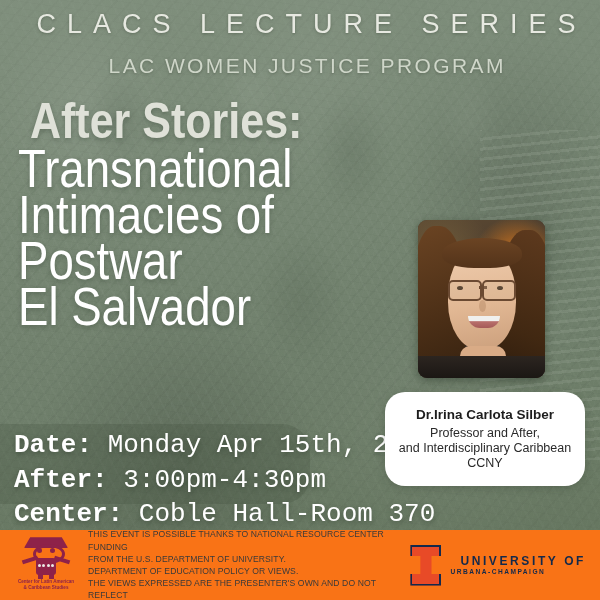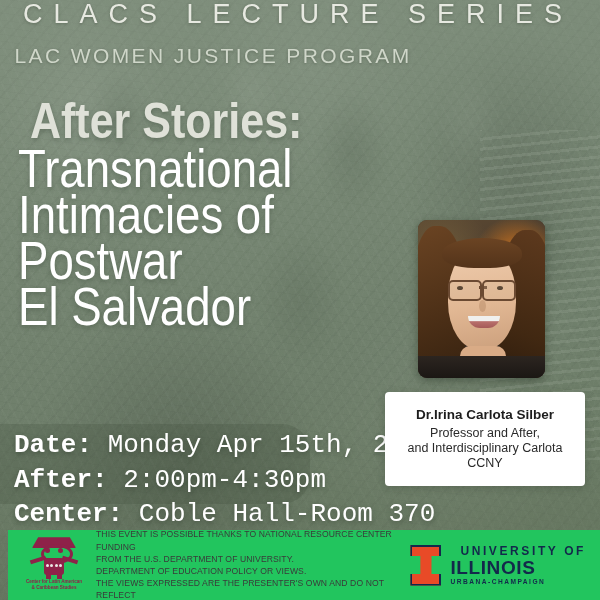--- a/index.html
+++ b/index.html
@@ -48,21 +48,21 @@
     position:absolute;right:0;top:130px;width:120px;height:330px;opacity:.30;
     background:repeating-linear-gradient(-6deg, rgba(235,240,230,.45) 0 3px, rgba(0,0,0,0) 3px 10px);
     filter:blur(.6px);
   }
   .bg-wash{
     position:absolute;inset:0;
     background:linear-gradient(180deg, rgba(118,134,115,.55) 0%, rgba(110,126,106,.30) 26%, rgba(104,120,100,.30) 70%, rgba(96,112,92,.55) 100%);
   }
 
   
-  .hdr{position:absolute;left:0;right:0;top:0;text-align:left;padding-left:12px;}
+  .hdr{position:absolute;left:0;right:0;top:10px;text-align:center;padding-left:12px;}
   .hdr-1{
     color:#e7e9e1;font-size:27px;font-weight:400;letter-spacing:11px;
     line-height:1.05;text-indent:11px;
     text-shadow:0 1px 3px rgba(40,52,38,.35);
   }
   .hdr-2{
     color:#cfd6c9;font-size:21px;font-weight:400;letter-spacing:2.4px;
     line-height:1.12;margin-top:16px;text-indent:2.4px;
     text-shadow:0 1px 3px rgba(40,52,38,.35);
   }
@@ -143,35 +143,35 @@
   .photo .mouth{
     position:absolute;left:50px;top:96px;width:32px;height:12px;border-radius:0 0 16px 16px;
     background:linear-gradient(180deg,#f0f0ee 0%,#f0f0ee 45%,#b9706c 46%,#a55a58 100%);
   }
   .photo .neck{position:absolute;left:42px;top:126px;width:46px;height:34px;background:#d9ab86;border-radius:10px 10px 0 0;}
   .photo .shoulders{position:absolute;left:0;right:0;bottom:0;height:22px;background:linear-gradient(180deg,#2c2520,#1b1714);}
 
   
   .speaker{
     position:absolute;left:385px;top:392px;width:200px;height:94px;
-    background:#ffffff;border-radius:4px;
+    background:#ffffff;border-radius:20px;
     display:flex;flex-direction:column;align-items:center;justify-content:center;
     box-shadow:0 2px 8px rgba(30,42,28,.22);
   }
   .speaker .sp-name{
     color:#1d1d1d;font-size:13.5px;font-weight:700;line-height:1.25;margin-bottom:2px;text-align:center;
   }
   .speaker .sp-role{
     color:#2a2a2a;font-size:12.5px;font-weight:400;line-height:1.2;text-align:center;
   }
 
   
   .footer{
-    position:absolute;left:8px;right:0;bottom:0;height:70px;
-    background:#22c55e;display:flex;align-items:center;
+    position:absolute;left:0;right:0;bottom:0;height:70px;
+    background:#f97316;display:flex;align-items:center;
   }
   .clacs-logo{
     position:relative;width:64px;height:58px;margin-left:14px;flex:0 0 auto;
     display:flex;flex-direction:column;align-items:center;justify-content:flex-start;
   }
   .clacs-fig{position:relative;width:52px;height:42px;}
   .clacs-fig .hat{
     position:absolute;left:4px;top:0;width:44px;height:12px;
     background:#8e2249;border-radius:16px 16px 2px 2px;
     clip-path:polygon(0 100%,14% 10%,86% 10%,100% 100%);
@@ -236,21 +236,21 @@
   </div>
 
   <div class="details-bg"></div>
   <div class="details">
     <div class="row">
       <b>Date:</b>
       <span>Monday Apr 15th, 2024</span>
     </div>
     <div class="row">
       <b>After:</b>
-      <span>2:00pm-4:30pm</span>
+      <span>3:00pm-4:30pm</span>
     </div>
     <div class="row">
       <b>Center:</b>
       <span>Coble Hall-Room 370</span>
     </div>
   </div>
 
   <div class="photo">
     <div class="p-bg"></div>
     <div class="hair-l"></div>
@@ -266,21 +266,21 @@
     </div>
     <div class="nose"></div>
     <div class="mouth"></div>
     <div class="neck"></div>
     <div class="shoulders"></div>
   </div>
 
   <div class="speaker">
     <div class="sp-name">Dr.Irina Carlota Silber</div>
     <div class="sp-role">Professor and After,</div>
-    <div class="sp-role">and Interdisciplinary Carlota</div>
+    <div class="sp-role">and Interdisciplinary Caribbean</div>
     <div class="sp-role">CCNY</div>
   </div>
 
   <div class="footer">
 
     <div class="clacs-logo">
       <div class="clacs-fig">
         <div class="hat"></div>
         <div class="head"></div>
         <div class="eyes">
@@ -309,19 +309,18 @@
       <div>THIS EVENT IS POSSIBLE THANKS TO NATIONAL RESOURCE CENTER FUNDING</div>
       <div>FROM THE U.S. DEPARTMENT OF UNIVERSITY.</div>
       <div>DEPARTMENT OF EDUCATION POLICY OR VIEWS.</div>
       <div>THE VIEWS EXPRESSED ARE THE PRESENTER'S OWN AND DO NOT REFLECT</div>
     </div>
 
     <div class="illinois">
       <div class="ill-i"></div>
       <div class="ill-txt">
         <div class="ill-1">UNIVERSITY OF</div>
-        <div class="ill-2">ILLINOIS</div>
         <div class="ill-3">URBANA-CHAMPAIGN</div>
       </div>
     </div>
 
   </div>
 </div>
 
 </body></html>

